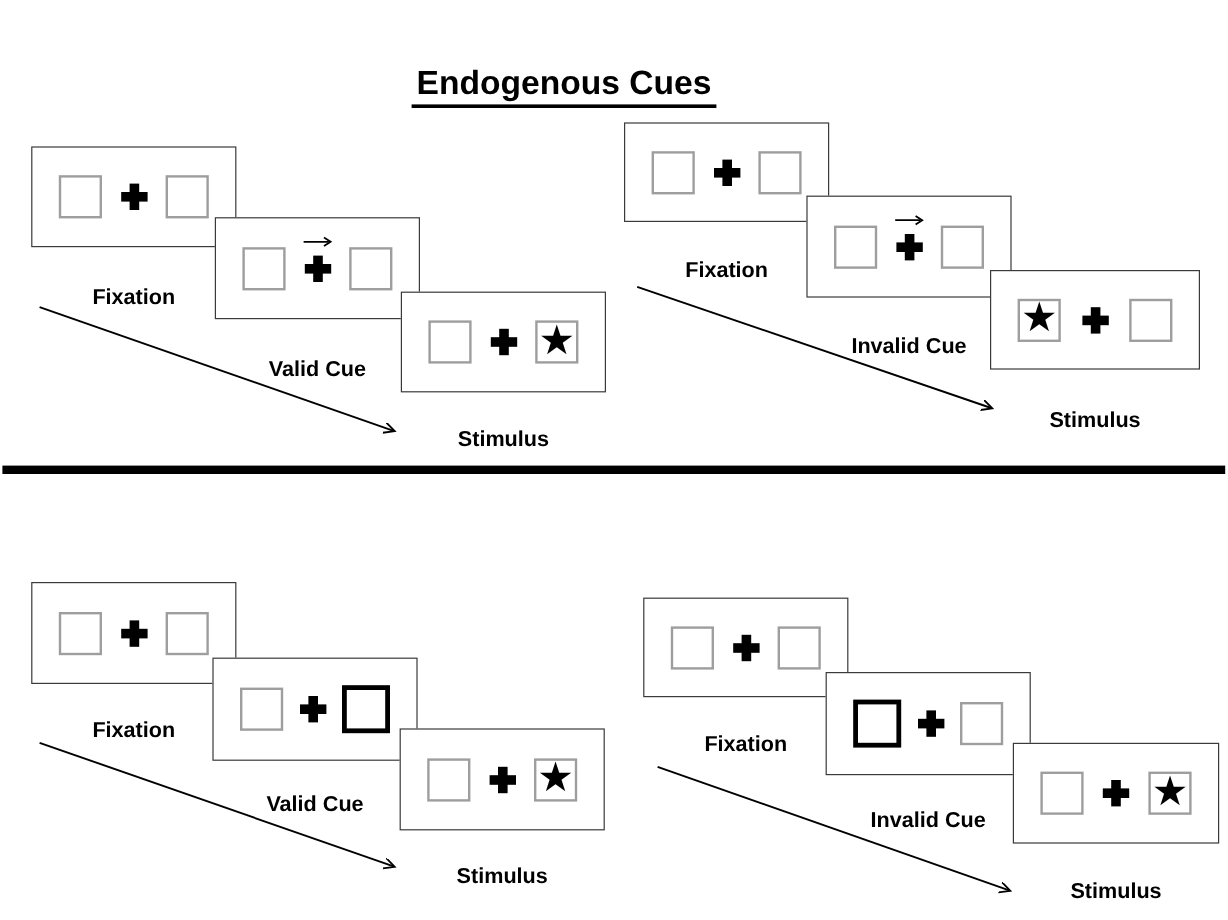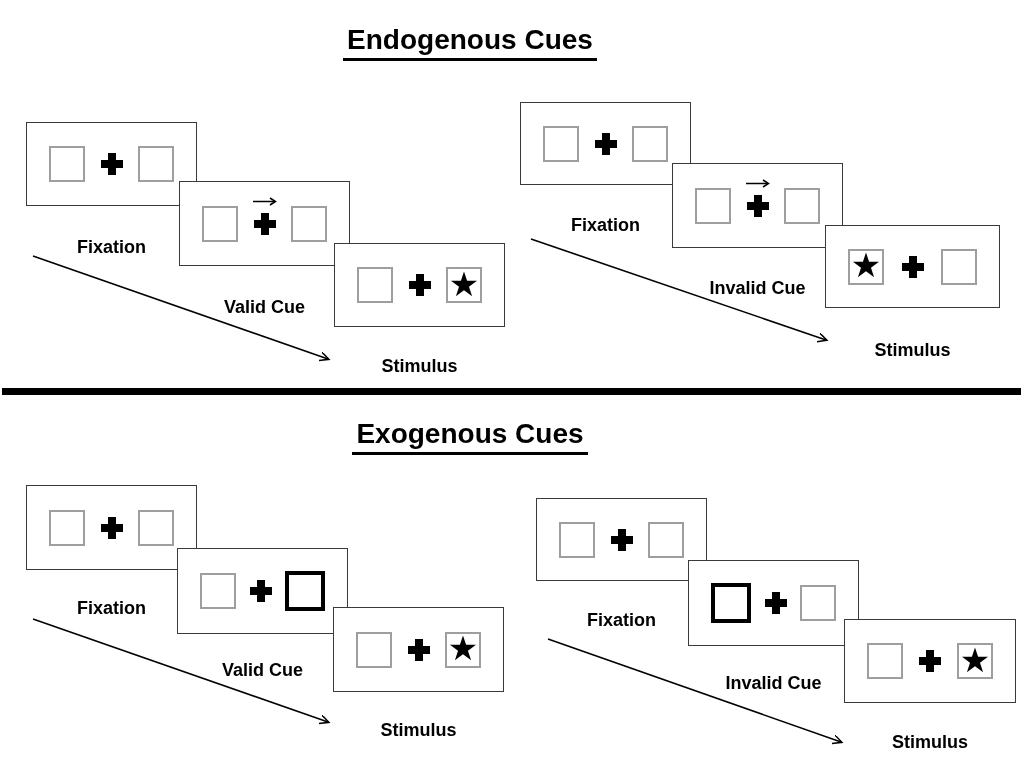--- a/index.html
+++ b/index.html
@@ -2,21 +2,21 @@
 <html><head>
 <meta charset="utf-8">
 <style>
   html,body{margin:0;padding:0;background:#fff;}
   .stage{
     position:relative;width:1023px;height:767px;background:#ffffff;overflow:hidden;
     font-family:"Liberation Sans",sans-serif;color:#000;
   }
   .section-title{
     position:absolute;left:0;width:940px;text-align:center;
-    font-size:28px;font-weight:bold;
+    font-size:28px;font-weight:bold;margin-top:29px;
   }
   .section-title span{
     display:inline-block;border-bottom:3px solid #000;padding:0 4px 2px 4px;
   }
   .divider{
     position:absolute;left:2px;right:2px;height:7px;background:#000;
   }
   .seq-panel{
     position:absolute;background:#fff;border:1.5px solid #3a3a3a;box-sizing:border-box;
     display:flex;align-items:center;justify-content:space-between;padding:0 22px;
@@ -128,23 +128,20 @@
       </div>
     <div class="cross-wrap">
         <div class="cross"></div>
       </div>
     <div class="sq"></div>
   </div>
   <div class="panel-label" style="left:825px;top:321px;width:175px;">Stimulus</div>
 
   <div class="divider" style="top:388px;"></div>
 
-  <div class="section-title" style="top:418px;">
-    <span>Exogenous Cues</span>
-  </div>
 
   <svg class="timeline-arrow" style="left:25px;top:612px;" width="315" height="117">
     <defs>
         <marker id="ah3" markerWidth="12" markerHeight="12" refX="8" refY="4.5" orient="auto" markerUnits="userSpaceOnUse">
       <polyline points="0,0 9,4.5 0,9" fill="none" stroke="#000" stroke-width="1.5"></polyline>
     </marker>
       </defs>
     <line x1="8" y1="7" x2="303" y2="110" stroke="#000" stroke-width="1.6" marker-end="url(#ah3)"></line>
   </svg>
 

